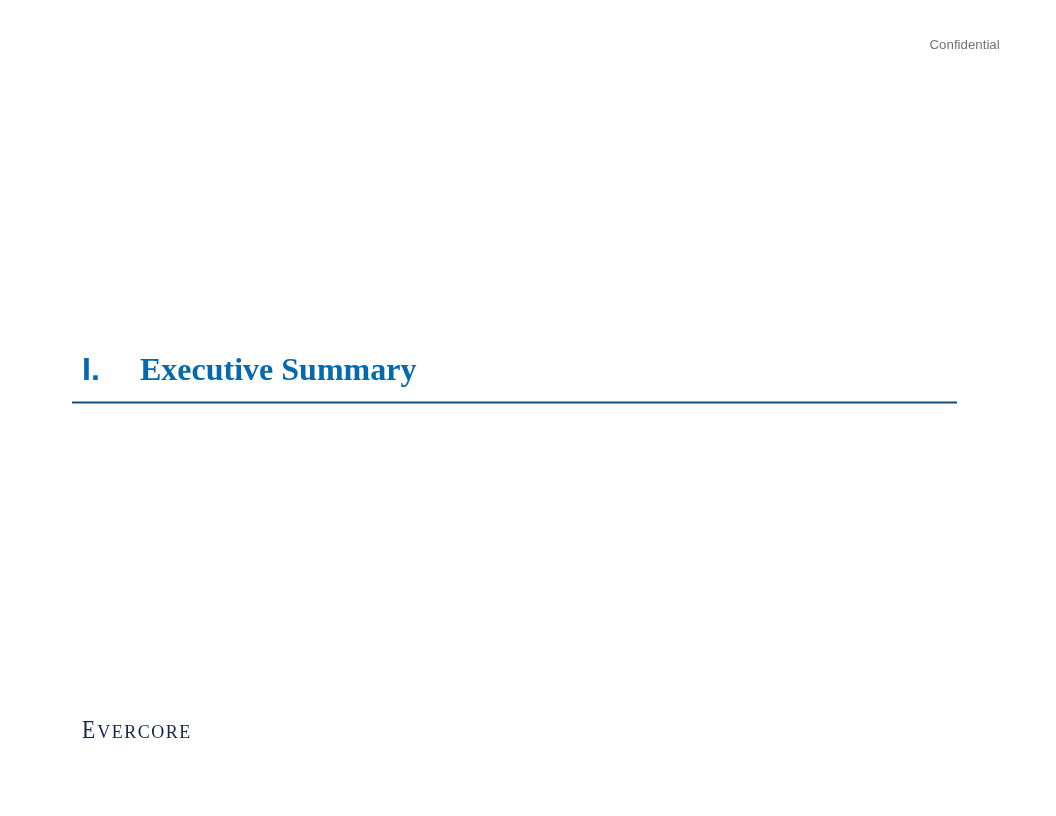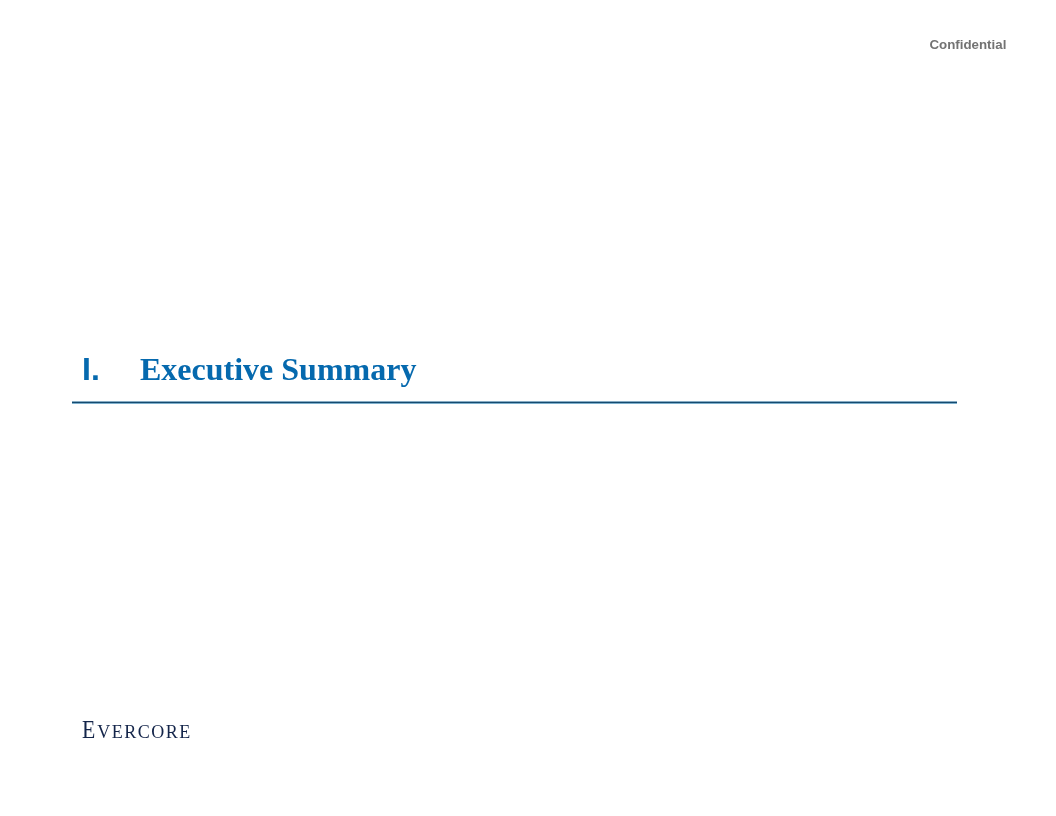--- a/index.html
+++ b/index.html
@@ -31,21 +31,21 @@
     filter: opacity(0.999);
   }
 
   
   .confidential {
     position: absolute;
     left: 929.5px;
     top: 37px;
     font-family: "Liberation Sans", sans-serif;
     font-size: 13.3px;
-    font-weight: bold;
+    font-weight: normal;
     font-style: normal;
     line-height: 16px;
     color: #737373;
     white-space: nowrap;
   }
 
   
   .section-heading {
     position: absolute;
     left: 0;

